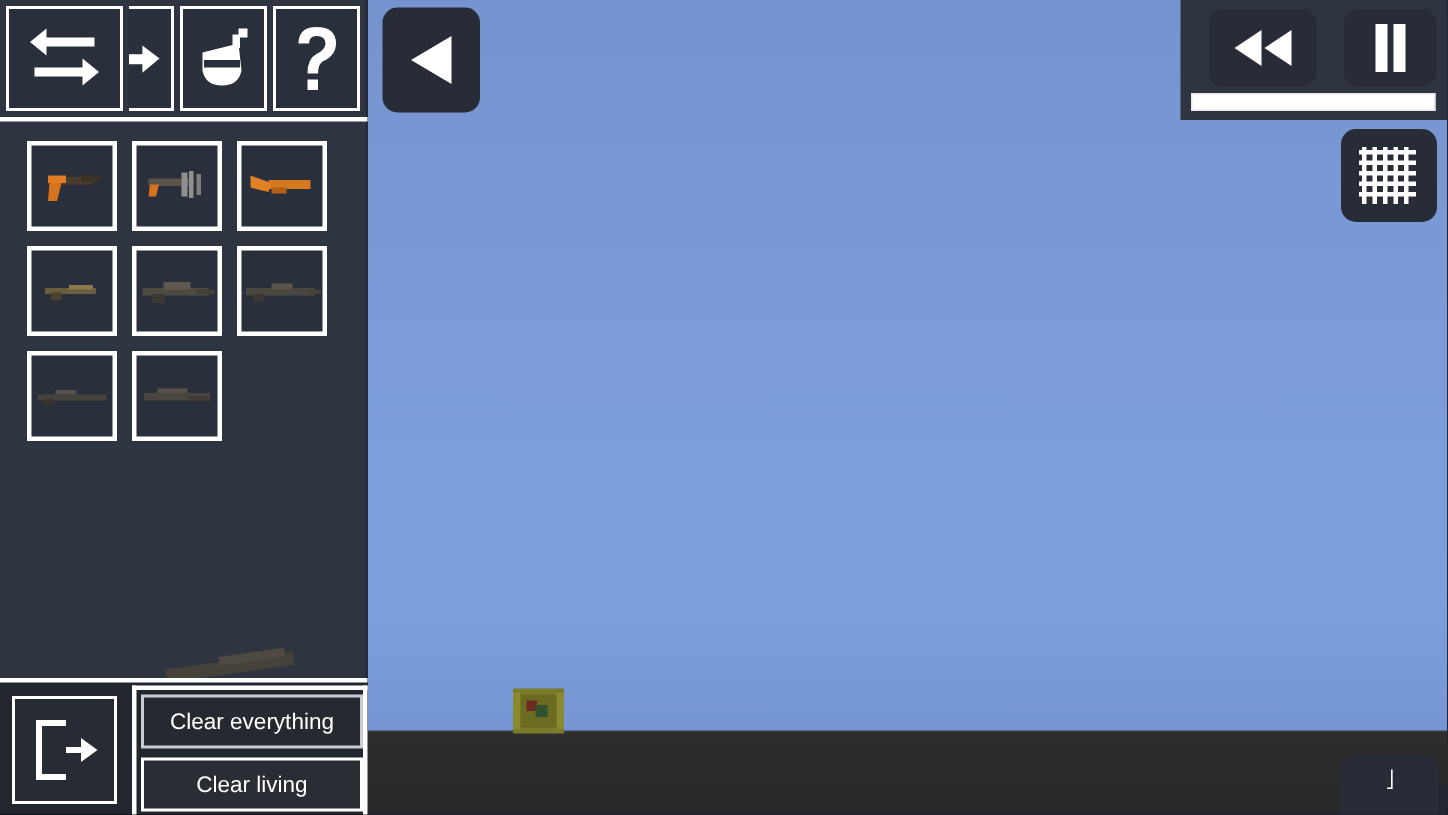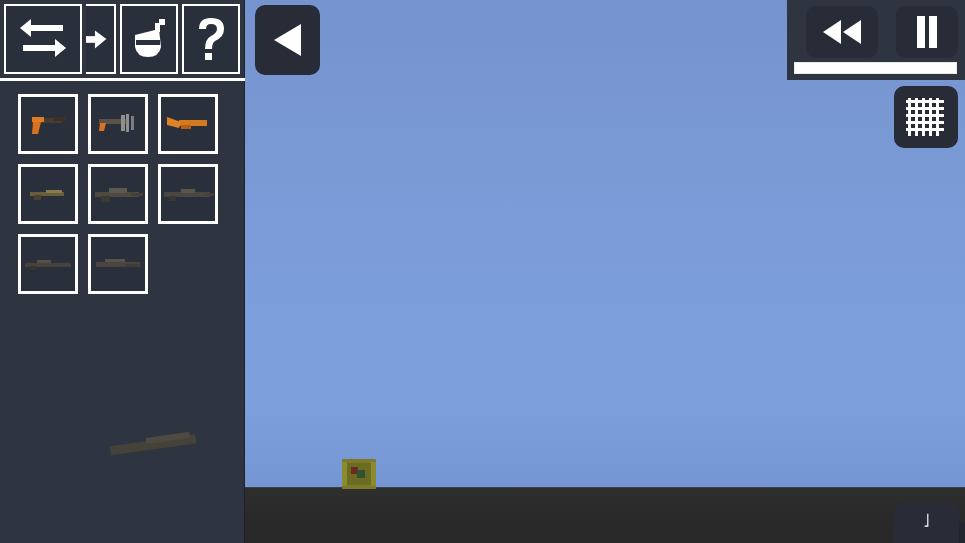--- a/index.html
+++ b/index.html
@@ -272,15 +272,31 @@
 
     </div>
 
     <div class="clip-weapon">
       <svg width="120" height="26" viewBox="0 0 120 26">
         <rect x="10" y="10" width="86" height="9" fill="#45423a" transform="rotate(-8 55 14)"></rect>
         <rect x="46" y="6" width="44" height="6" fill="#4e4a41" transform="rotate(-8 60 9)"></rect>
       </svg>
     </div>
 
+    <div class="bottombar">
+      <div class="exitbtn">
+        <svg class="ic" width="46" height="44" viewBox="0 0 46 44">
+          <g fill="none" stroke="#ffffff" stroke-width="4">
+            <path d="M24 4 L6 4 L6 40 L24 40"></path>
+            <path d="M24 22 L38 22"></path>
+          </g>
+          <polygon points="34,14 34,30 45,22" fill="#ffffff"></polygon>
+        </svg>
+      </div>
+
+      <div class="clearwrap">
+        <div class="cbtn c0">Clear everything</div>
+        <div class="cbtn c1">Clear living</div>
+      </div>
+    </div>
 
   </div>
 </div>
 
 </body></html>

